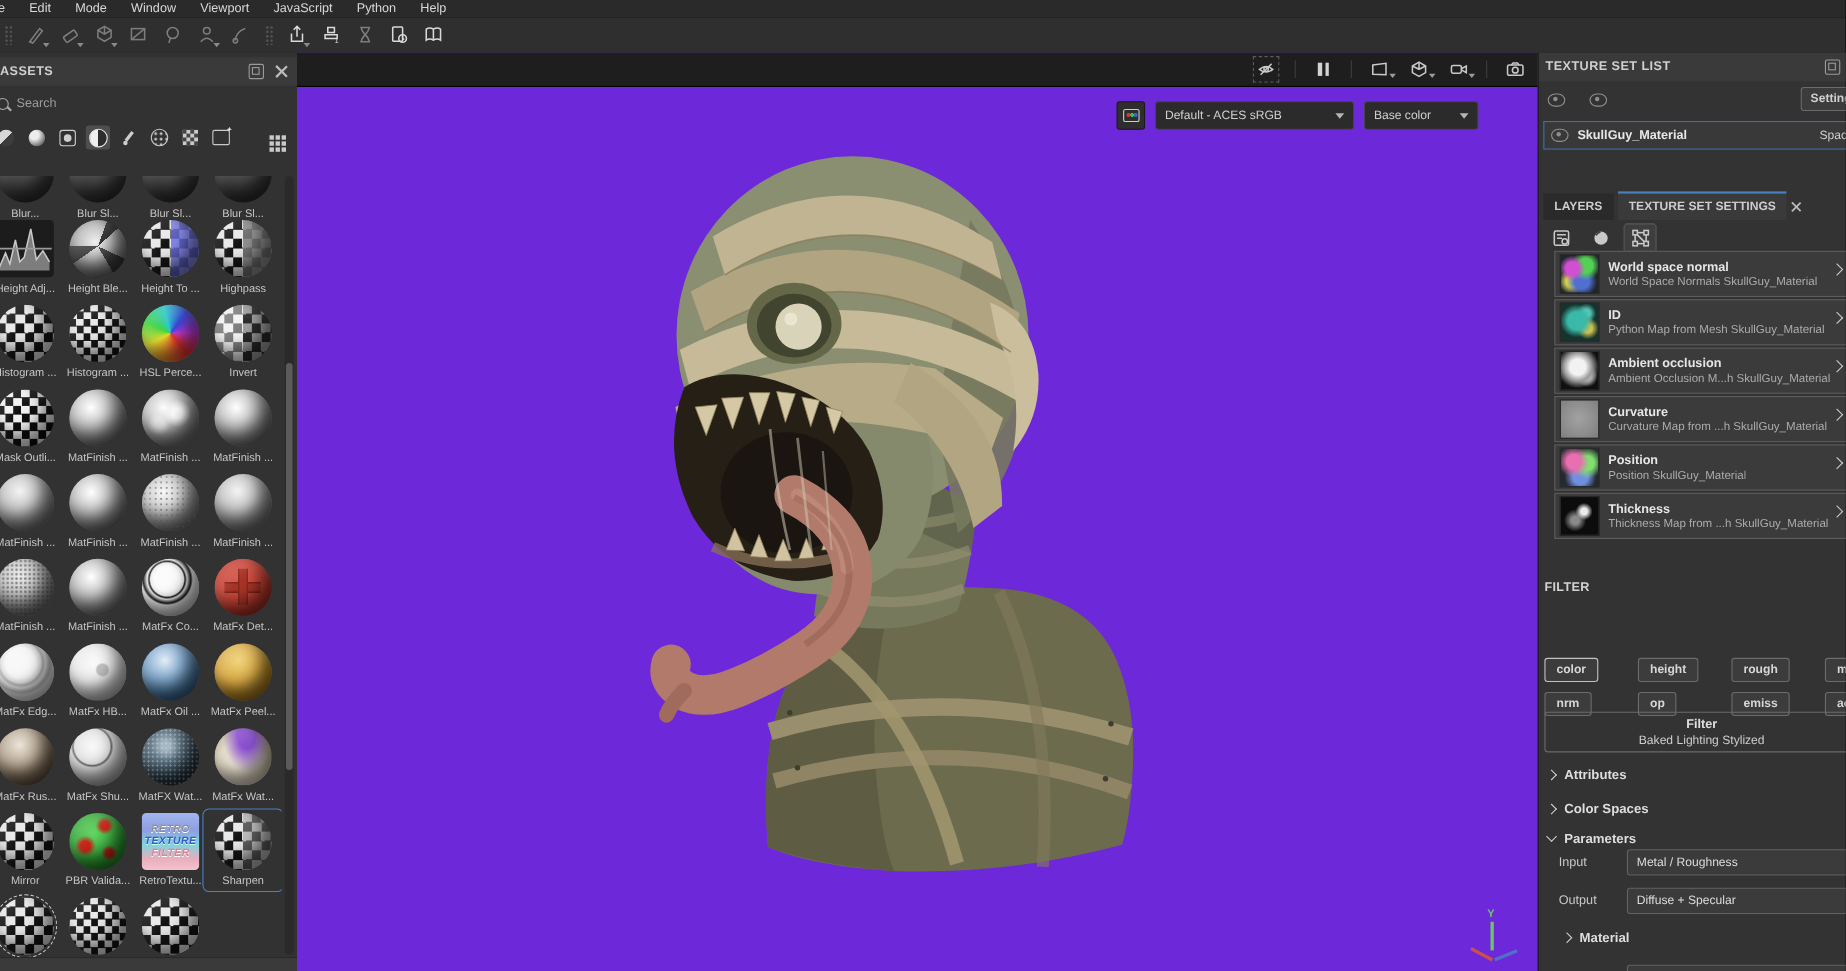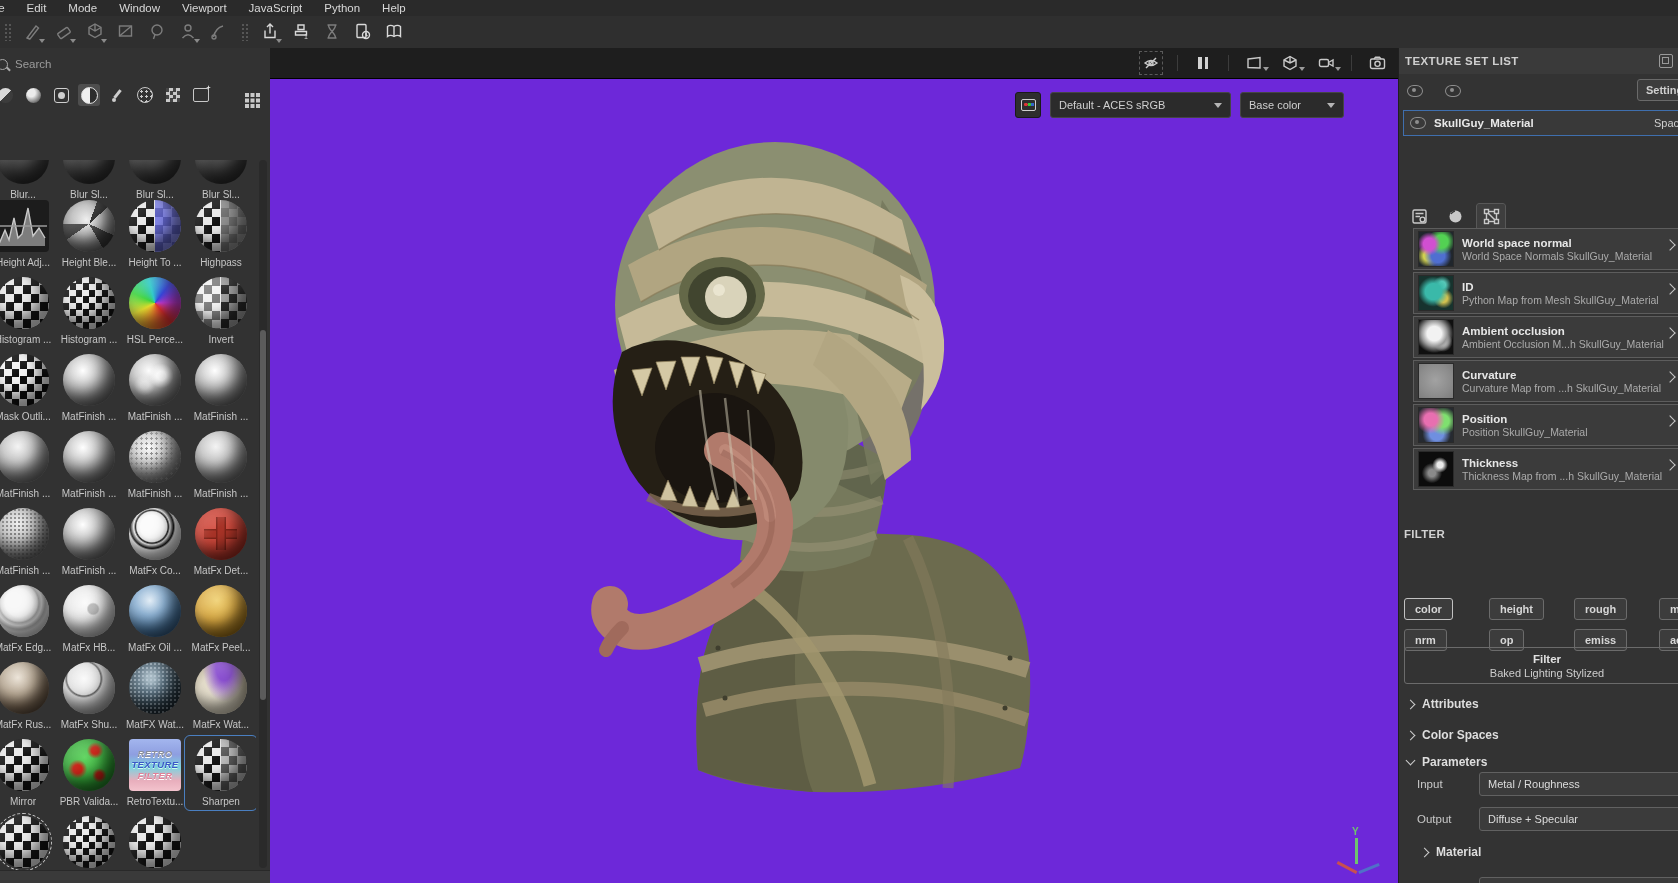--- a/index.html
+++ b/index.html
@@ -322,20 +322,26 @@
       </span>
       <span class="tbtn bright">
         <svg width="20" height="20" viewBox="0 0 20 20">
           <path d="M3.5 4.5 q3 -2.2 6.5 0 q3.5 -2.2 6.5 0 V14.5 q-3 -2.2 -6.5 0 q-3.5 -2.2 -6.5 0 Z"></path>
           <path d="M10 4.5 V14.5"></path>
         </svg>
       </span>
     </div>
 
   <div id="assets">
+    <div class="phead">
+      <span class="ptitle">ASSETS</span>
+      <span class="spacer"></span>
+      <span class="wicon"></span>
+      <span class="xicon"></span>
+    </div>
     <div class="searchrow">
       <span class="mag"></span>
       <span>Search</span>
     </div>
     <div class="filtrow" id="filtrow">
         <span class="fwrap">
           <span class="fi fi-materials"></span>
         </span>
         <span class="fwrap">
           <span class="fi fi-smartmat"></span>
@@ -681,20 +687,27 @@
     <div class="tslbar">
       <span class="eyeico"></span>
       <span class="eyeico"></span>
       <span class="setbtn">Settings</span>
     </div>
     <div class="tsrow">
       <span class="eyeico"></span>
       <span class="tname">SkullGuy_Material</span>
       <span class="tstack">Space</span>
     </div>
+    <div class="tabs">
+      <span class="tab inactive">LAYERS</span>
+      <span class="tab active">TEXTURE SET SETTINGS</span>
+      <span class="tabx">
+          <span class="xicon"></span>
+        </span>
+    </div>
     <div class="subtabs">
       <span class="stab">
         <svg width="17" height="17" viewBox="0 0 17 17">
             <rect x="2" y="2" width="13" height="13" rx="1.5"></rect>
             <path d="M4.5 5.5 H12.5 M4.5 8.5 H9"></path>
             <circle cx="11.5" cy="11.5" r="2.4"></circle>
           </svg>
       </span>
       <span class="stab">
         <svg width="17" height="17" viewBox="0 0 17 17">

